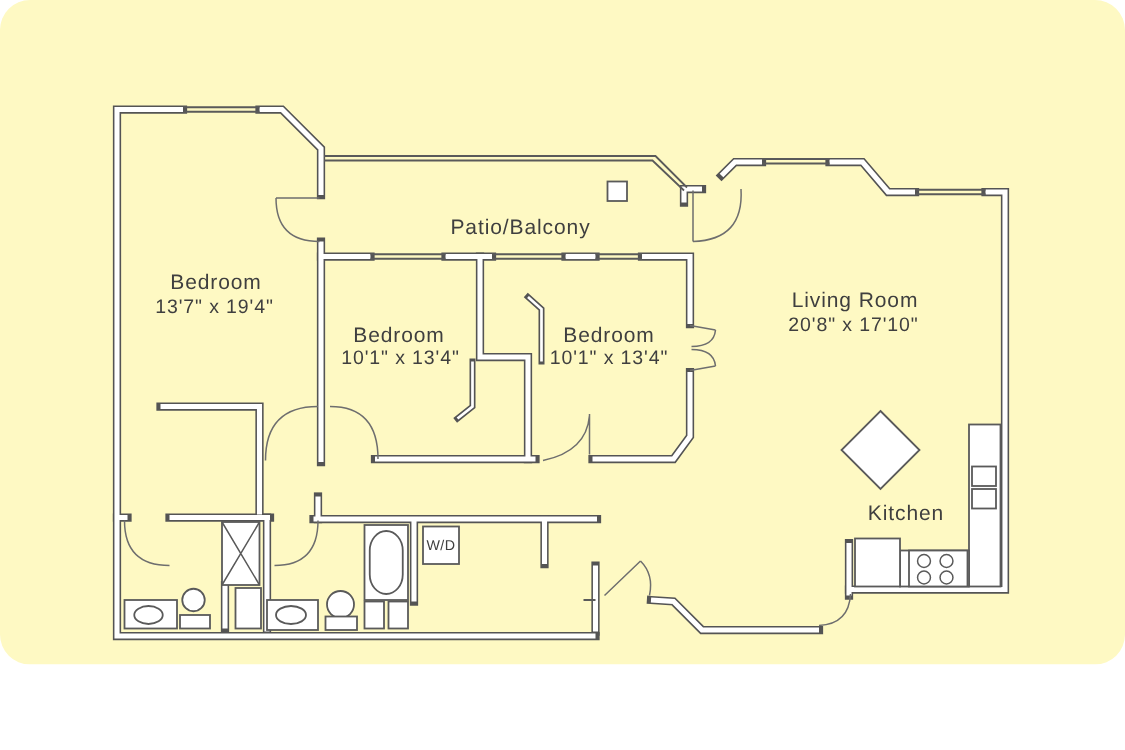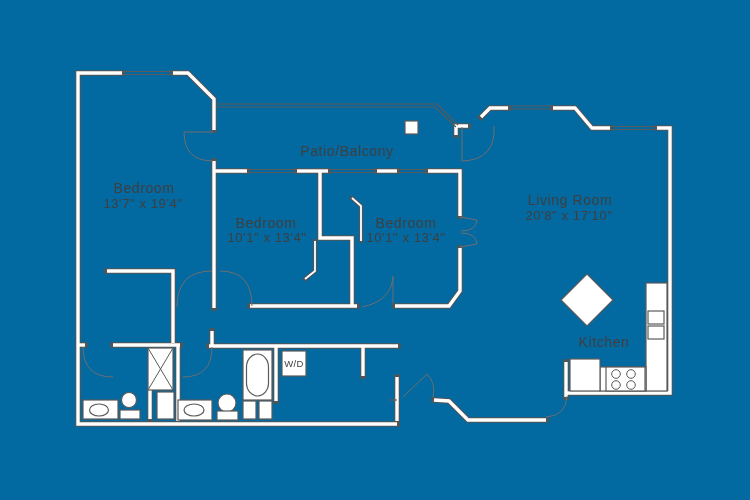--- a/index.html
+++ b/index.html
@@ -1,16 +1,16 @@
 <!DOCTYPE html>
 <html><head>
 <meta charset="utf-8">
 <style>
   html,body{margin:0;padding:0;background:#ffffff;}
-  .stage{width:750px;height:500px;background:#0369a1;position:relative;overflow:hidden;}
+  .stage{width:750px;height:443px;background:#fef9c3;position:relative;overflow:hidden;border-radius:20px;}
   svg{display:block;}
   .wall-dark path{stroke:#545454;stroke-width:5.5;fill:none;stroke-linecap:square;stroke-linejoin:miter;}
   .wall-core path{stroke:#ffffff;stroke-width:3.4;fill:none;stroke-linecap:butt;stroke-linejoin:miter;}
   .leaf-dark path{stroke:#545454;stroke-width:4;fill:none;stroke-linecap:square;stroke-linejoin:miter;}
   .leaf-core path{stroke:#ffffff;stroke-width:1.8;fill:none;stroke-linecap:butt;}
   .thin path,.thin line{stroke:#5a5a5a;stroke-width:1.2;fill:none;}
   .arc path,.arc line{stroke:#6e6e6e;stroke-width:1;fill:none;}
   .fixture{stroke:#5a5a5a;stroke-width:1.2;fill:#ffffff;}
   .fixture-line{stroke:#5a5a5a;stroke-width:1;fill:none;}
   text{font-family:"Liberation Sans","DejaVu Sans",sans-serif;fill:#3f3f3f;letter-spacing:0.6px;}

